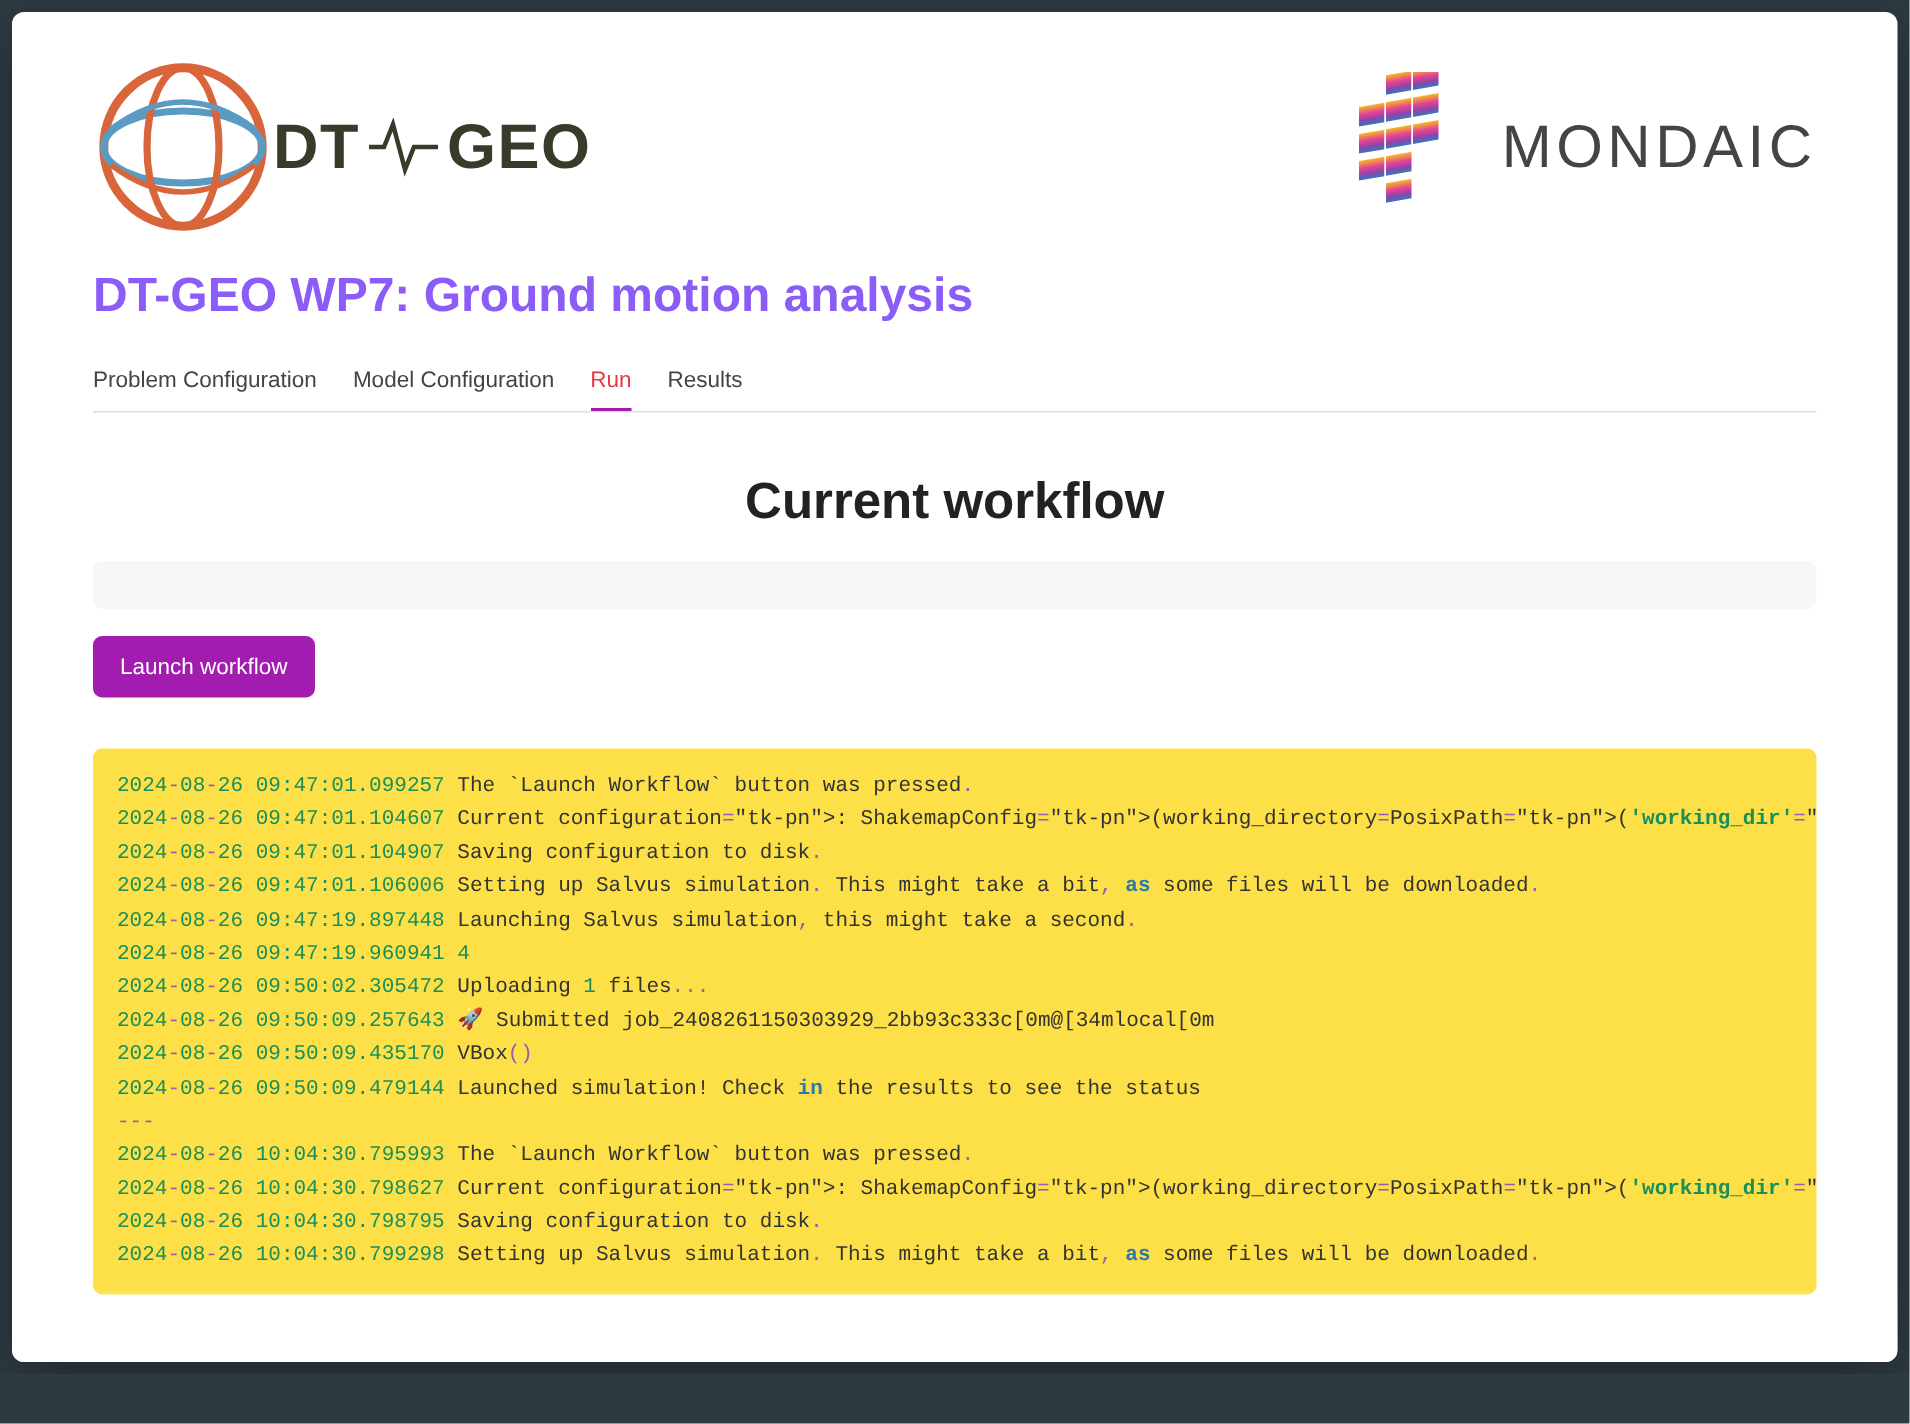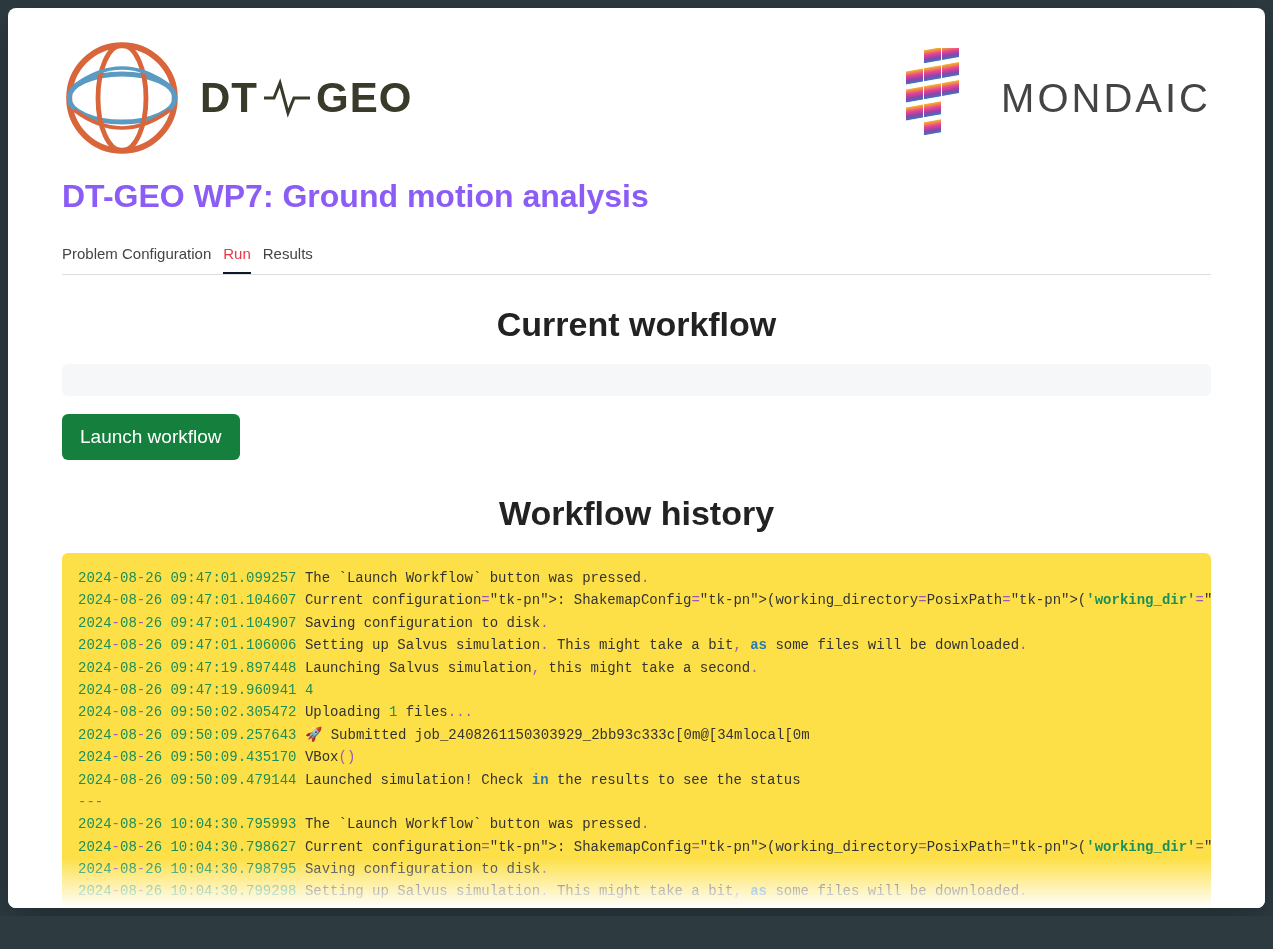--- a/index.html
+++ b/index.html
@@ -18,21 +18,21 @@
 }
 .content {
   padding: 30px 54px;
 }
 .header-logos {
   display: flex;
   justify-content: space-between;
   align-items: center;
   margin-bottom: 20px;
 }
-.logo-left { display:flex; align-items:center; gap:18px; }
+.logo-left { display:flex; align-items:center; }
 .logo-right { display:flex; align-items:center; gap:20px;justify-content:center; }
 .logo-text-dtgeo {
   font-size: 42px;
   font-weight: 700;
   color: #3a3a2a;
   letter-spacing: 1px;
   display:flex;
   align-items:center;
   gap:4px;
 }
@@ -43,56 +43,56 @@
   letter-spacing: 3px;
 }
 h1 {
   font-size: 32px;
   font-weight: 700;
   color: #8b5cf6;
   margin-bottom: 22px;
 }
 .tabs {
   display:flex;
-  gap: 12px;
+  gap: 24px;
   border-bottom: 1px solid #ddd;
-  margin-bottom: 30px;
+  margin-bottom: 40px;
 }
 .tab {
   padding: 8px 0 10px 0;
   font-size: 15px;
   color: #444;
   cursor: pointer;
   border-bottom: 2px solid transparent;
 }
 .tab.active {
   color: #e63946;
-  border-bottom: 2px solid #0f172a;
+  border-bottom: 2px solid #a21caf;
   text-align: center;
 }
 h2 {
   font-size: 34px;
   font-weight: 700;
   color: #222;
   margin-bottom: 20px;
   text-align: center;
 }
 .status-bar {
   background: #f6f7f8;
   border-radius: 6px;
   height: 32px;
   margin-bottom: 18px;
 }
 .launch-btn {
-  background: #15803d;
+  background: #a21caf;
   color: #fff;
   border: none;
   border-radius: 6px;
   padding: 12px 18px;
-  font-size: 19px;
+  font-size: 15px;
   font-weight: 500;
   cursor: pointer;
   margin-bottom: 34px;
 }
 .log-box {
   background: #fde047;
   border-radius: 6px;
   padding: 14px 16px;
   font-family: Liberation Mono, monospace;
   font-size: 14px;
@@ -165,31 +165,31 @@
           </g>
         </svg>
         <span class="logo-text-mondaic">MONDAIC</span>
       </div>
     </div>
 
     <h1>DT-GEO WP7: Ground motion analysis</h1>
 
     <div class="tabs" id="tabs">
         <div class="tab">Problem Configuration</div>
+        <div class="tab">Model Configuration</div>
         <div class="tab active">Run</div>
         <div class="tab">Results</div>
       </div>
 
     <h2>Current workflow</h2>
 
     <div class="status-bar"></div>
 
     <button class="launch-btn">Launch workflow</button>
 
-    <h2>Workflow history</h2>
 
     <div class="log-box" id="logbox">
         <div><span class="tk-num">2024</span><span class="tk-op">-</span><span class="tk-num">08</span><span class="tk-op">-</span><span class="tk-num">26</span> <span class="tk-tm">09:47:01.099257</span> The `Launch Workflow` button was pressed<span class="tk-pn">.</span></div>
         <div><span class="tk-num">2024</span><span class="tk-op">-</span><span class="tk-num">08</span><span class="tk-op">-</span><span class="tk-num">26</span> <span class="tk-tm">09:47:01.104607</span> Current configuration<span class<span="" class="tk-eq">=</span>"tk-pn"&gt;: ShakemapConfig<span class<span="" class="tk-eq">=</span>"tk-pn"&gt;(working_directory<span class="tk-eq">=</span>PosixPath<span class<span="" class="tk-eq">=</span>"tk-pn"&gt;(<span class="tk-str">'working_dir'</span><span class<span="" class="tk-eq">=</span>"tk-pn"&gt;) event_filenamePosixPath"tk-pn"&gt;(</div>
         <div><span class="tk-num">2024</span><span class="tk-op">-</span><span class="tk-num">08</span><span class="tk-op">-</span><span class="tk-num">26</span> <span class="tk-tm">09:47:01.104907</span> Saving configuration to disk<span class="tk-pn">.</span></div>
         <div><span class="tk-num">2024</span><span class="tk-op">-</span><span class="tk-num">08</span><span class="tk-op">-</span><span class="tk-num">26</span> <span class="tk-tm">09:47:01.106006</span> Setting up Salvus simulation<span class="tk-pn">.</span> This might take a bit<span class="tk-pn">,</span> <span class="tk-in">as</span> some files will be downloaded<span class="tk-pn">.</span></div>
         <div><span class="tk-num">2024</span><span class="tk-op">-</span><span class="tk-num">08</span><span class="tk-op">-</span><span class="tk-num">26</span> <span class="tk-tm">09:47:19.897448</span> Launching Salvus simulation<span class="tk-pn">,</span> this might take a second<span class="tk-pn">.</span></div>
         <div><span class="tk-num">2024</span><span class="tk-op">-</span><span class="tk-num">08</span><span class="tk-op">-</span><span class="tk-num">26</span> <span class="tk-tm">09:47:19.960941</span> <span class="tk-num">4</span></div>
         <div><span class="tk-num">2024</span><span class="tk-op">-</span><span class="tk-num">08</span><span class="tk-op">-</span><span class="tk-num">26</span> <span class="tk-tm">09:50:02.305472</span> Uploading <span class="tk-num">1</span> files<span class="tk-pn">...</span></div>
         <div><span class="tk-num">2024</span><span class="tk-op">-</span><span class="tk-num">08</span><span class="tk-op">-</span><span class="tk-num">26</span> <span class="tk-tm">09:50:09.257643</span> 🚀  Submitted job_2408261150303929_2bb93c333c[0m@[34mlocal[0m</div>

